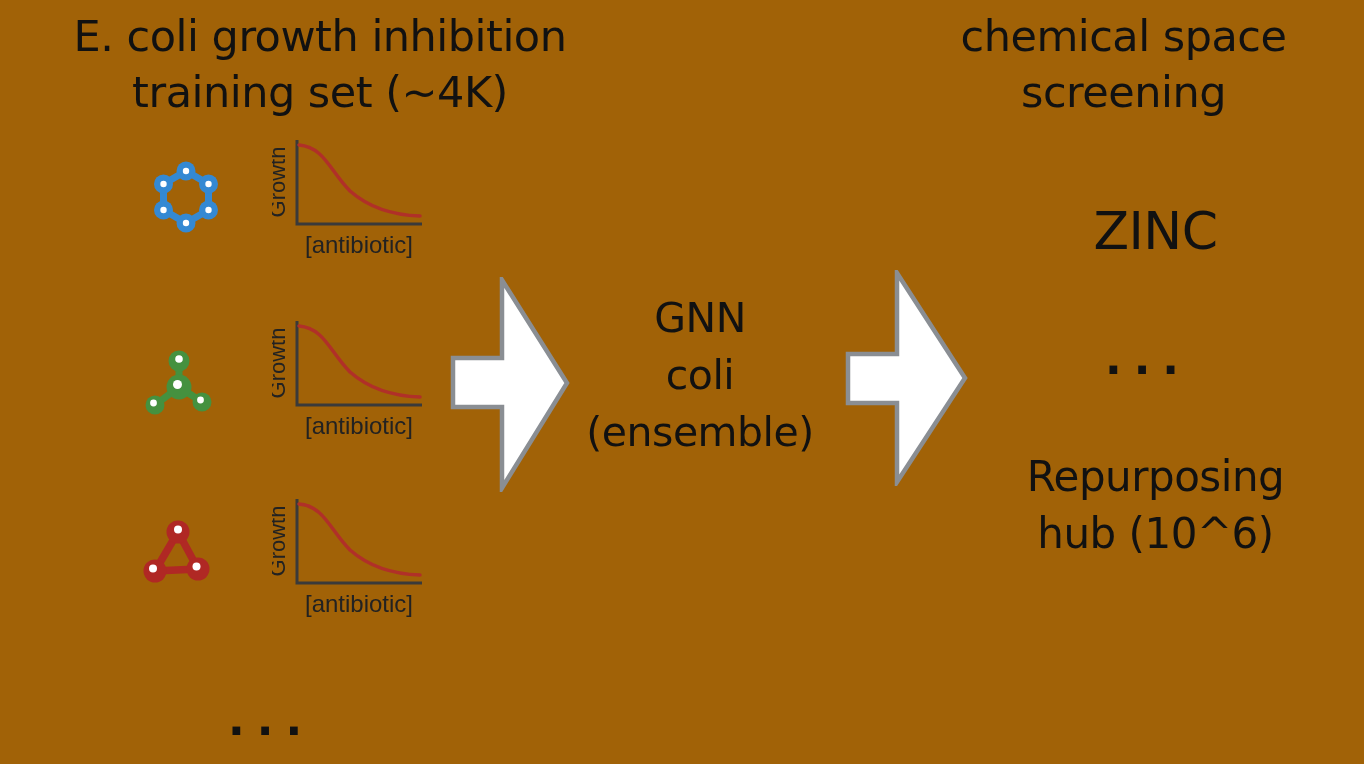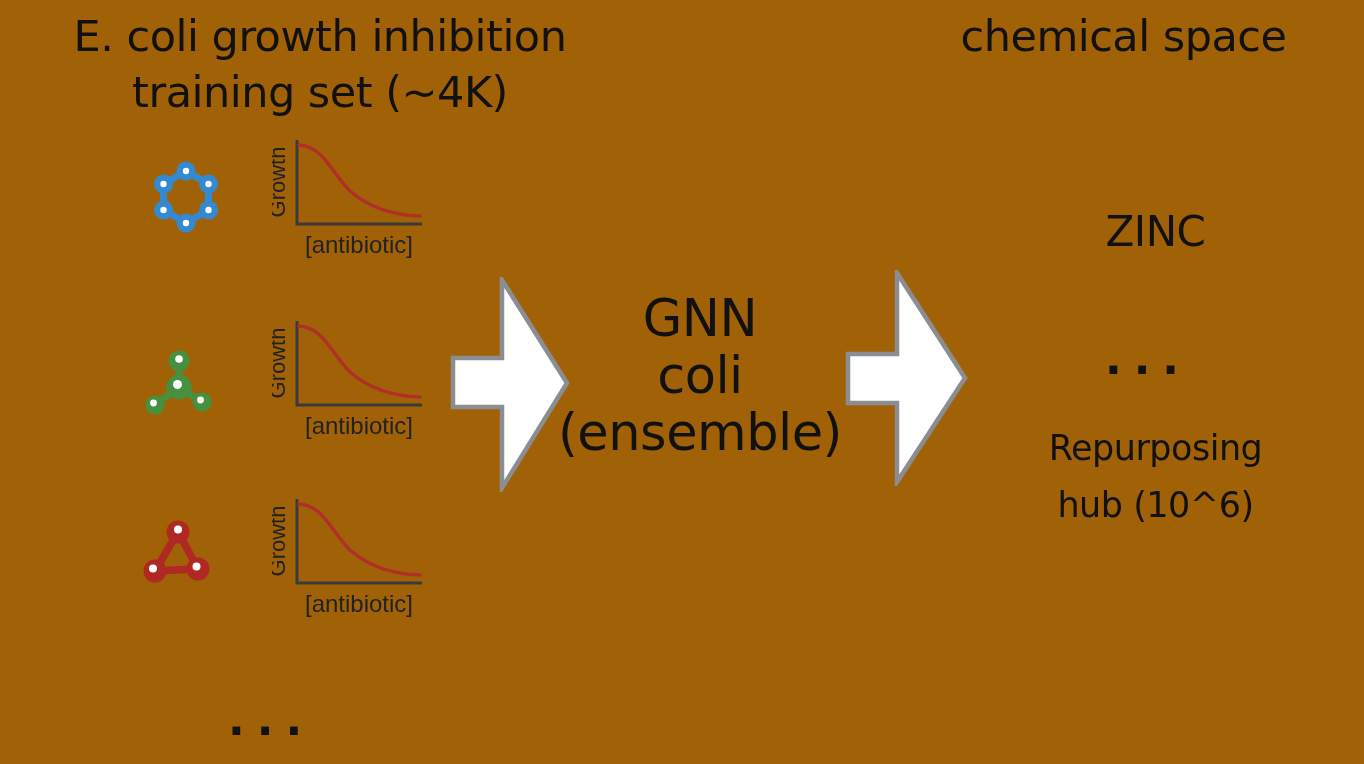--- a/index.html
+++ b/index.html
@@ -4,28 +4,28 @@
 <style>
   html,body{margin:0;padding:0;background:#fff;}
   #canvas{
     position:relative;width:1364px;height:764px;background:#a16207;
     font-family:"DejaVu Sans",sans-serif;color:var(--text-black,#111);
     overflow:hidden;
     padding-left:20px;
   }
   .abs{position:absolute;}
   .heading{font-size:43px;line-height:56px;text-align:center;letter-spacing:-0.5px;}
-  .bigtext{font-size:51px;line-height:57px;text-align:center;letter-spacing:-0.5px;}
+  .bigtext{font-size:41px;line-height:57px;text-align:center;letter-spacing:-0.5px;}
   .dots{font-weight:bold;font-size:44px;line-height:1;letter-spacing:12px;text-align:center;}
   .title-left{left:20px;top:8px;width:600px;}
   .title-right{left:926px;top:8px;width:395px;}
   .gnn-label{left:545px;top:290px;width:310px;}
-  .zinc-label{left:958px;top:203px;width:395px;font-size:42px;}
+  .zinc-label{left:958px;top:203px;width:395px;font-size:52px;}
   .dots-right{left:962px;top:337px;width:372px;}
-  .repurposing-label{left:958px;top:420px;width:395px;font-size:35px;}
+  .repurposing-label{left:958px;top:448px;width:395px;font-size:42px;}
   .dots-left{left:228px;top:698px;width:150px;text-align:left;}
   
   .mol-blue-pos{left:146px;top:158px;}
   .mol-green-pos{left:138px;top:346px;}
   .mol-red-pos{left:137px;top:516px;}
   .chart1-pos{left:272px;top:135px;}
   .chart2-pos{left:272px;top:316px;}
   .chart3-pos{left:272px;top:494px;}
   .arrow1-pos{left:450px;top:277px;}
   .arrow2-pos{left:845px;top:270px;}
@@ -47,20 +47,21 @@
 
 <div id="canvas">
 
   <div class="abs heading title-left">
     <div>E. coli growth inhibition</div>
     <div>training set (~4K)</div>
   </div>
 
   <div class="abs heading title-right">
     <div>chemical space</div>
+    <div>screening</div>
   </div>
 
   <svg class="abs mol-blue-pos" width="80" height="80" viewBox="0 0 80 80">
     <g>
       <line class="bond-blue" x1="40" y1="13" x2="62.5" y2="26"></line>
       <line class="bond-blue" x1="62.5" y1="26" x2="62.5" y2="52"></line>
       <line class="bond-blue" x1="62.5" y1="52" x2="40" y2="65"></line>
       <line class="bond-blue" x1="40" y1="65" x2="17.5" y2="52"></line>
       <line class="bond-blue" x1="17.5" y1="52" x2="17.5" y2="26"></line>
       <line class="bond-blue" x1="17.5" y1="26" x2="40" y2="13"></line>

